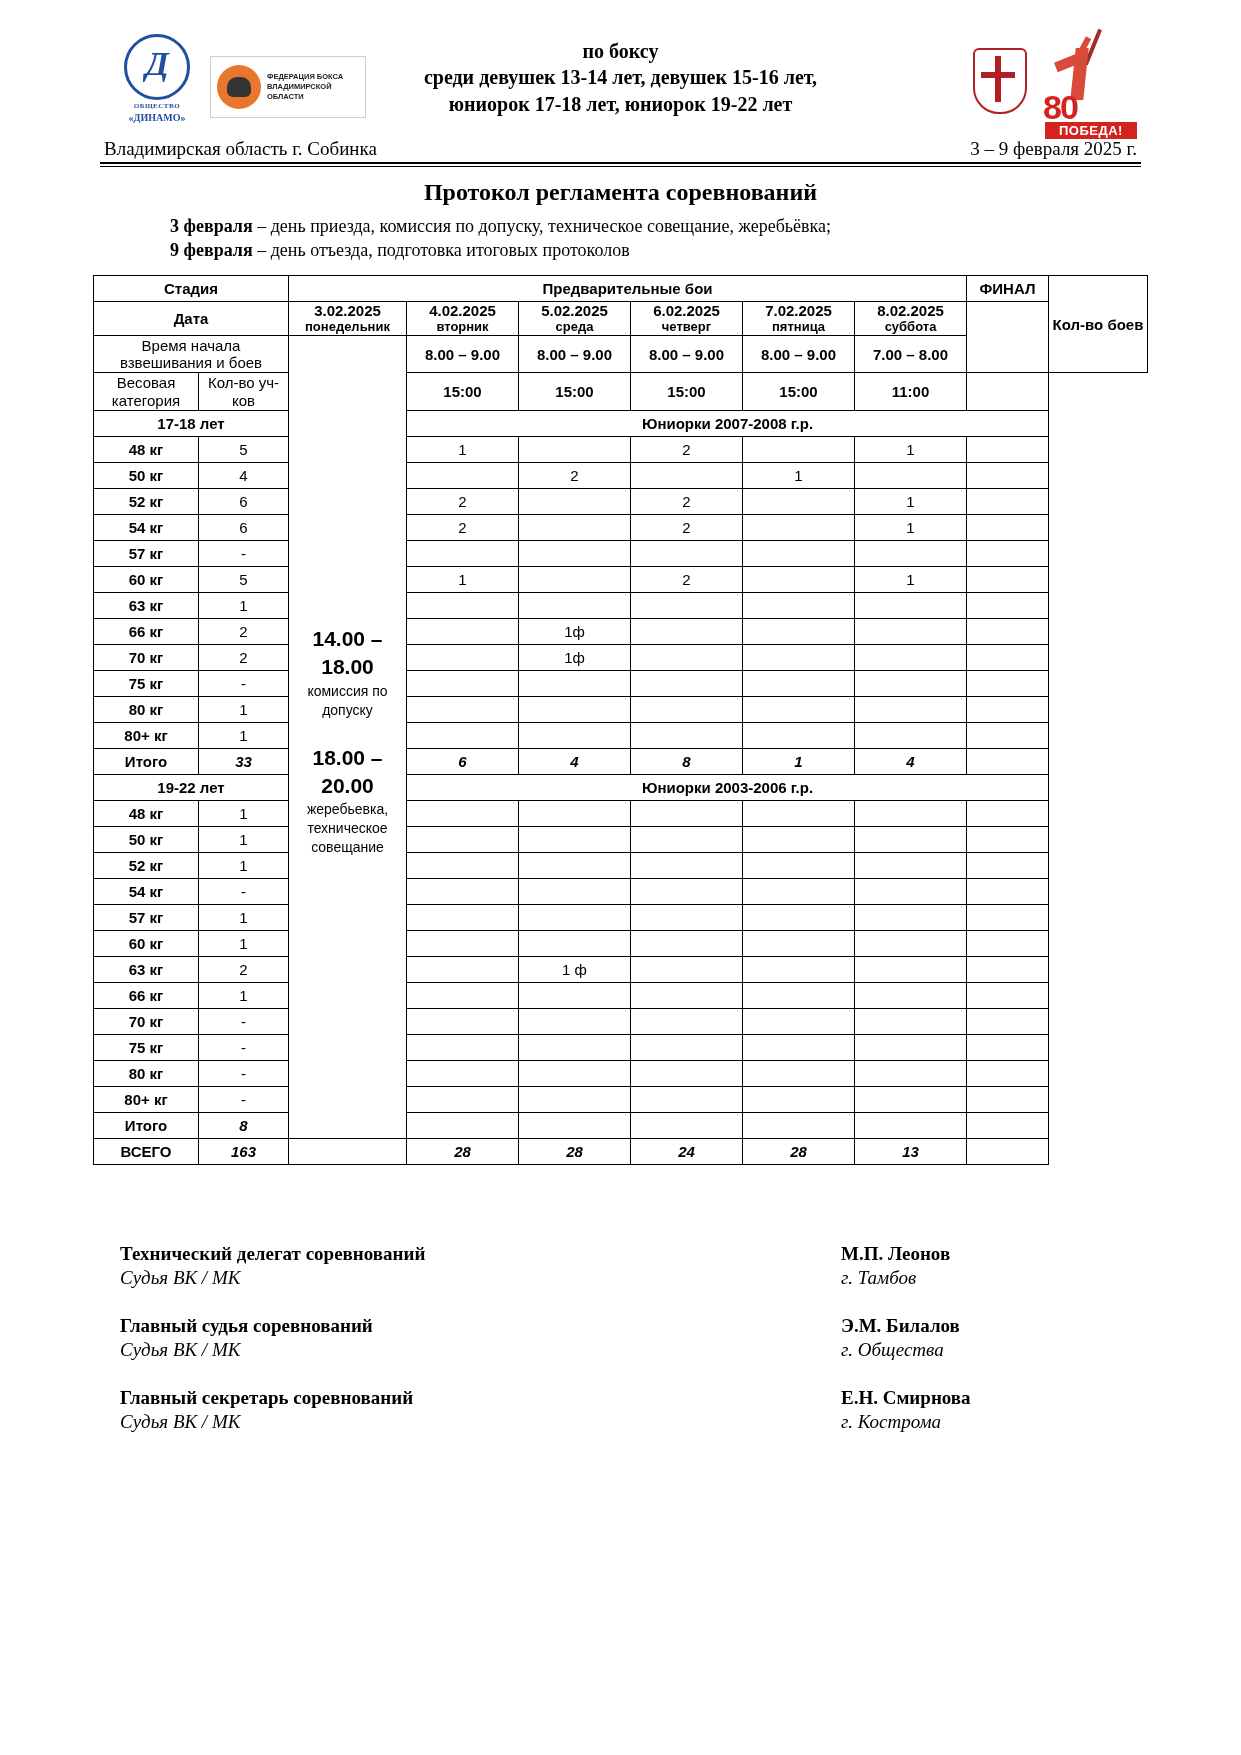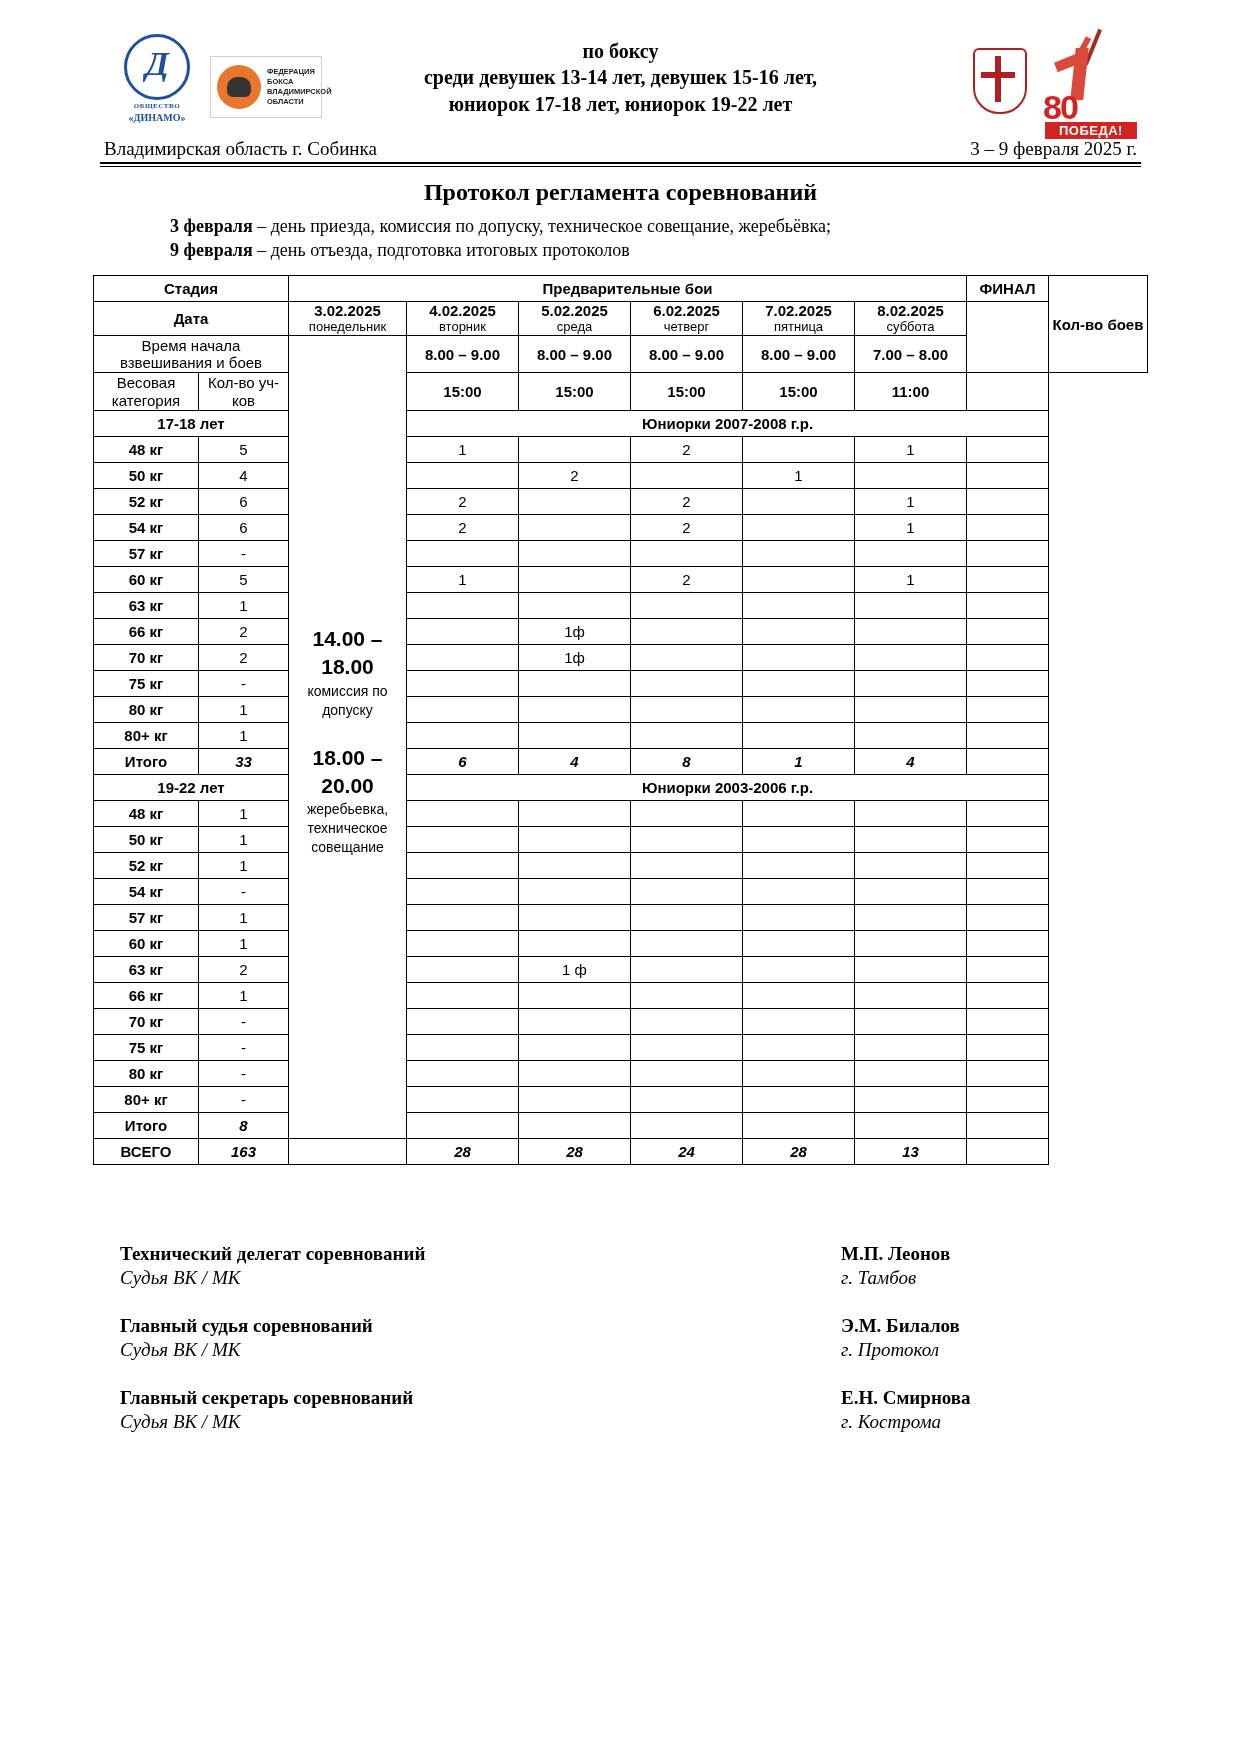--- a/index.html
+++ b/index.html
@@ -77,21 +77,21 @@
     top: 78px; left: 0; width: 78px;
     text-align: center;
     font-size: 10px;
     font-weight: bold;
     color: #1f4fa0;
   }
   .logo-fbvo {
     position: absolute;
     left: 110px;
     top: 26px;
-    width: 112px;
+    width: 156px;
     height: 62px;
     border: 1px solid #cfcfcf;
     background: #fff;
     display: flex;
     align-items: center;
     box-sizing: border-box;
   }
   .logo-fbvo .glove {
     width: 44px; height: 44px;
     margin: 0 6px;
@@ -248,21 +248,21 @@
     vertical-align: middle;
     font-family: "Liberation Sans", sans-serif;
     font-size: 15px;
     padding: 1px 2px;
     height: 26px;
     box-sizing: border-box;
   }
   .c-stage { font-weight: bold; font-size: 17px; }
   .c-head-b { font-weight: bold; font-size: 17px; }
   .c-date { font-weight: bold; font-size: 15px; line-height: 1.1; }
-  .c-date span.day { display:block; font-weight: normal; font-size: 13px; }
+  .c-date span.day { display:block; font-weight: bold; font-size: 13px; }
   .c-small { font-size: 13px; line-height: 1.15; }
   .c-time { font-weight: bold; font-size: 15px; }
   .c-bigtime { font-weight: bold; font-size: 19px; }
   .c-agegroup { font-weight: bold; font-size: 20px; }
   .c-weight { font-weight: bold; font-size: 15px; }
   .c-num { font-size: 15px; }
   .c-total-lbl { font-weight: bold; font-size: 16px; }
   .c-total-val { font-weight: bold; font-style: italic; font-size: 16px; }
   .c-allcaps { font-weight: bold; font-size: 18px; }
   .c-group-title { font-weight: bold; font-size: 17px; }
@@ -726,21 +726,21 @@
       <div class="sig-sub">Судья ВК / МК</div>
       <div class="sig-city">г. Тамбов</div>
     </div>
 
     <div class="sig-row block-gap">
       <div class="sig-title">Главный судья соревнований</div>
       <div class="sig-name">Э.М. Билалов</div>
     </div>
     <div class="sig-row">
       <div class="sig-sub">Судья ВК / МК</div>
-      <div class="sig-city">г. Протокол</div>
+      <div class="sig-city">г. Общества</div>
     </div>
 
     <div class="sig-row block-gap">
       <div class="sig-title">Главный секретарь соревнований</div>
       <div class="sig-name">Е.Н. Смирнова</div>
     </div>
     <div class="sig-row">
       <div class="sig-sub">Судья ВК / МК</div>
       <div class="sig-city">г. Кострома</div>
     </div>

